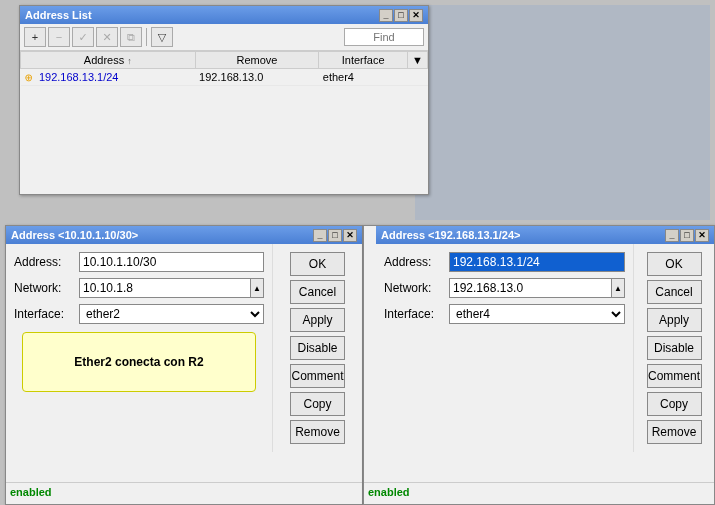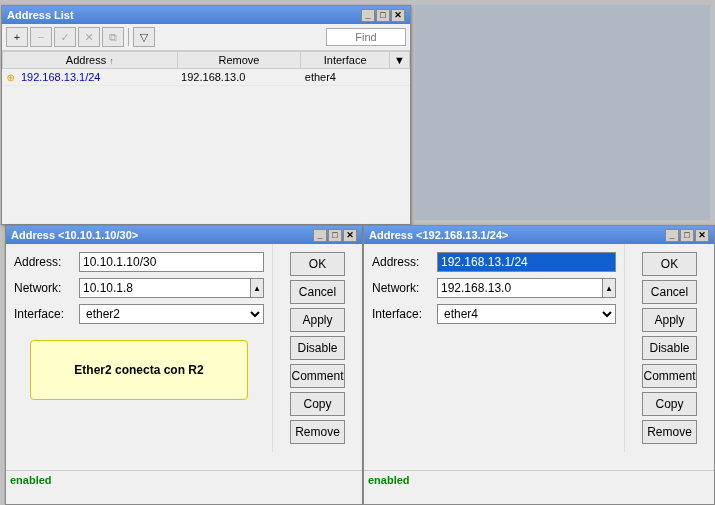--- a/index.html
+++ b/index.html
@@ -46,24 +46,24 @@
       font-size: 9px;
       display: flex;
       align-items: center;
       justify-content: center;
       cursor: pointer;
       color: #000;
     }
 
     
     #address-list-window {
-      left: 1px;
+      left: 19px;
       top: 5px;
       width: 410px;
-      height: 220px;
+      height: 190px;
     }
 
     .toolbar {
       background: #f0f0f0;
       border-bottom: 1px solid #ccc;
       padding: 3px 4px;
       display: flex;
       align-items: center;
       gap: 2px;
     }
@@ -224,34 +224,34 @@
       align-items: center;
       justify-content: center;
     }
 
     
     .note-box {
       background: #ffffcc;
       border: 1px solid #cccc00;
       border-radius: 4px;
       padding: 8px;
-      margin: 16px;
+      margin: 8px;
       font-size: 12px;
       font-weight: bold;
       text-align: center;
       color: #000;
       min-height: 60px;
       display: flex;
       align-items: center;
       justify-content: center;
     }
 
     .status-bar {
       position: absolute;
-      bottom: 16px;
+      bottom: 4px;
       left: 0;
       right: 0;
       height: 18px;
       background: #f0f0f0;
       border-top: 1px solid #ccc;
       display: flex;
       align-items: center;
       padding: 0 4px;
       font-size: 11px;
     }
@@ -287,20 +287,21 @@
       top: 225px;
       width: 358px;
       height: 280px;
     }
 
     #window3 {
       left: 363px;
       top: 225px;
       width: 352px;
       height: 280px;
+      padding-left: 12px;
     }
 
     .gray-area {
       position: absolute;
       top: 5px;
       left: 415px;
       width: 295px;
       height: 215px;
       background: #b0b8c4;
     }

